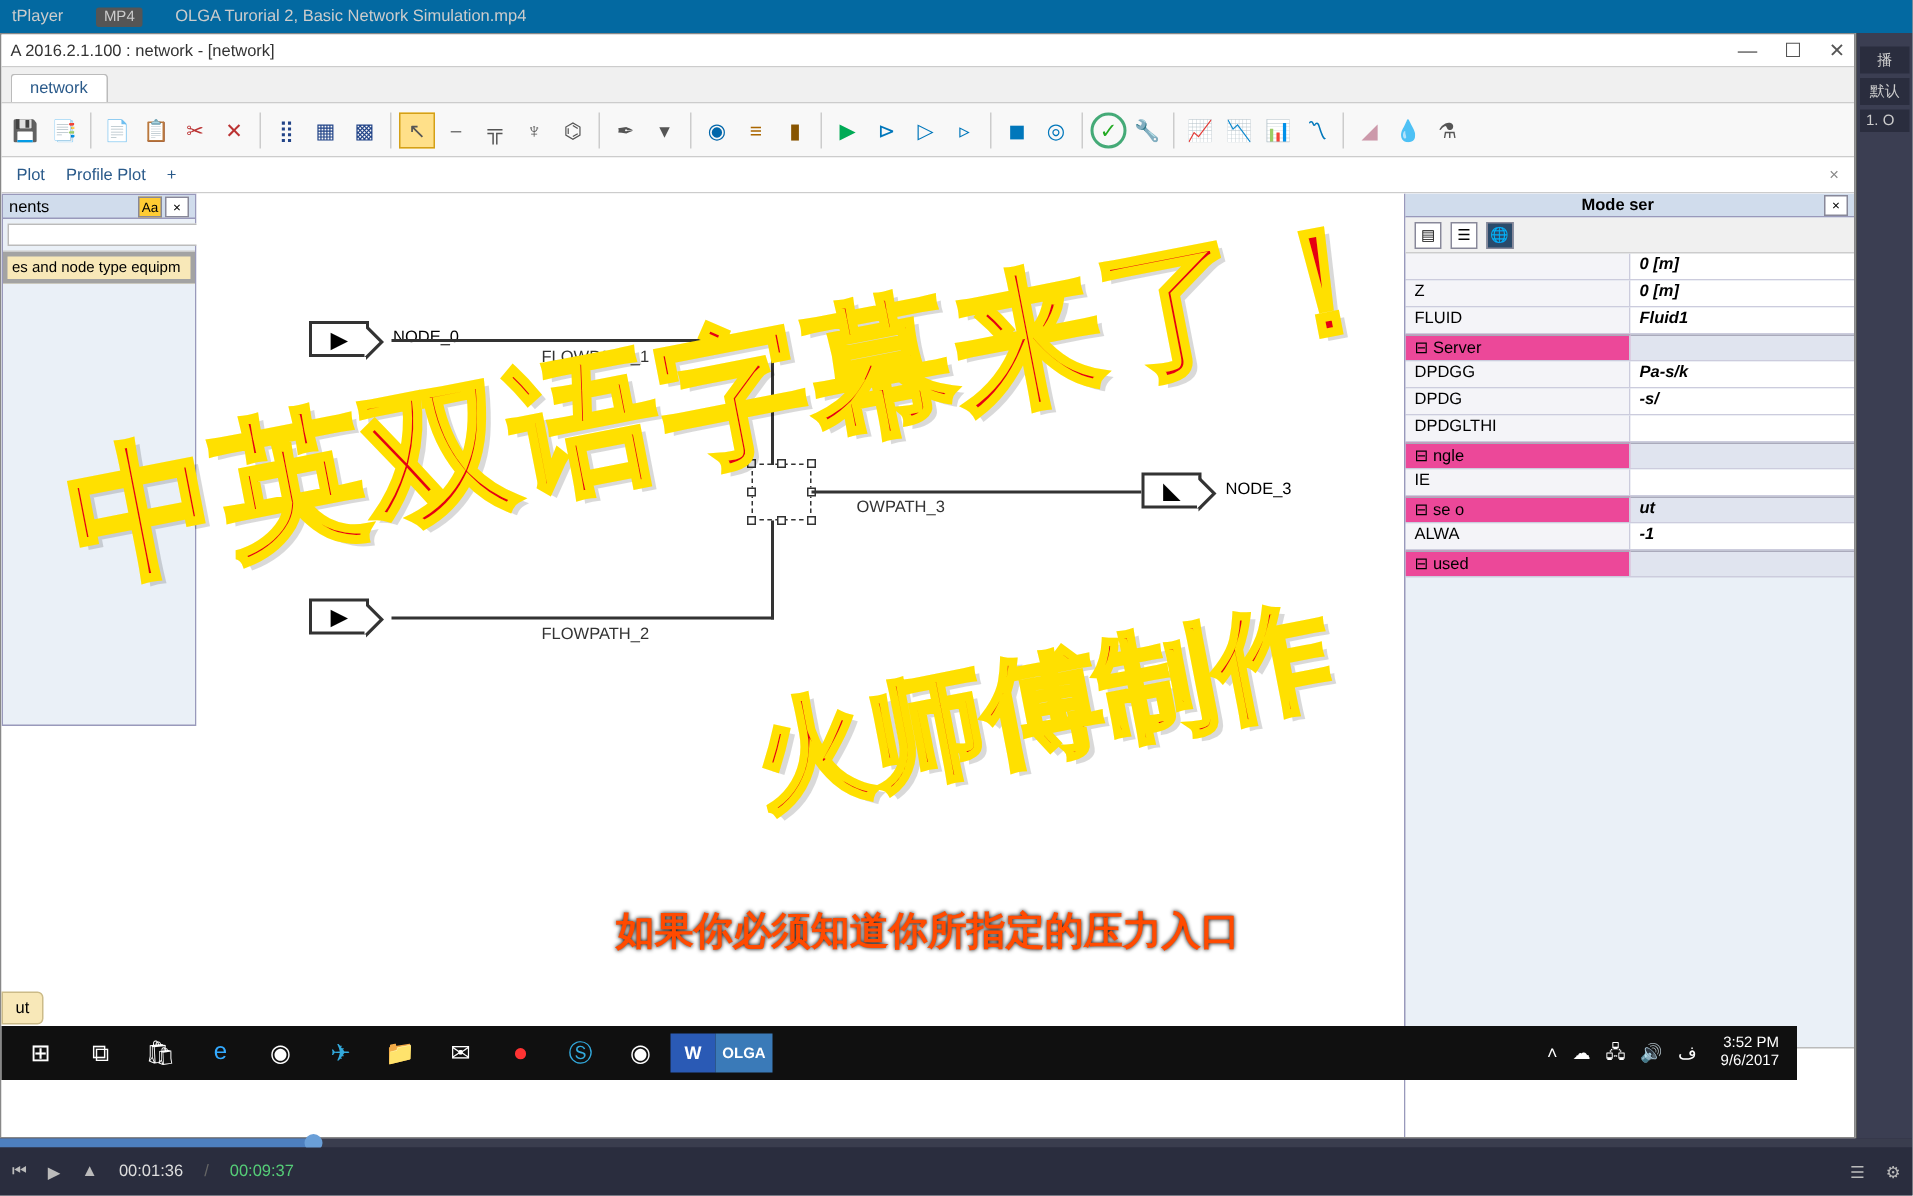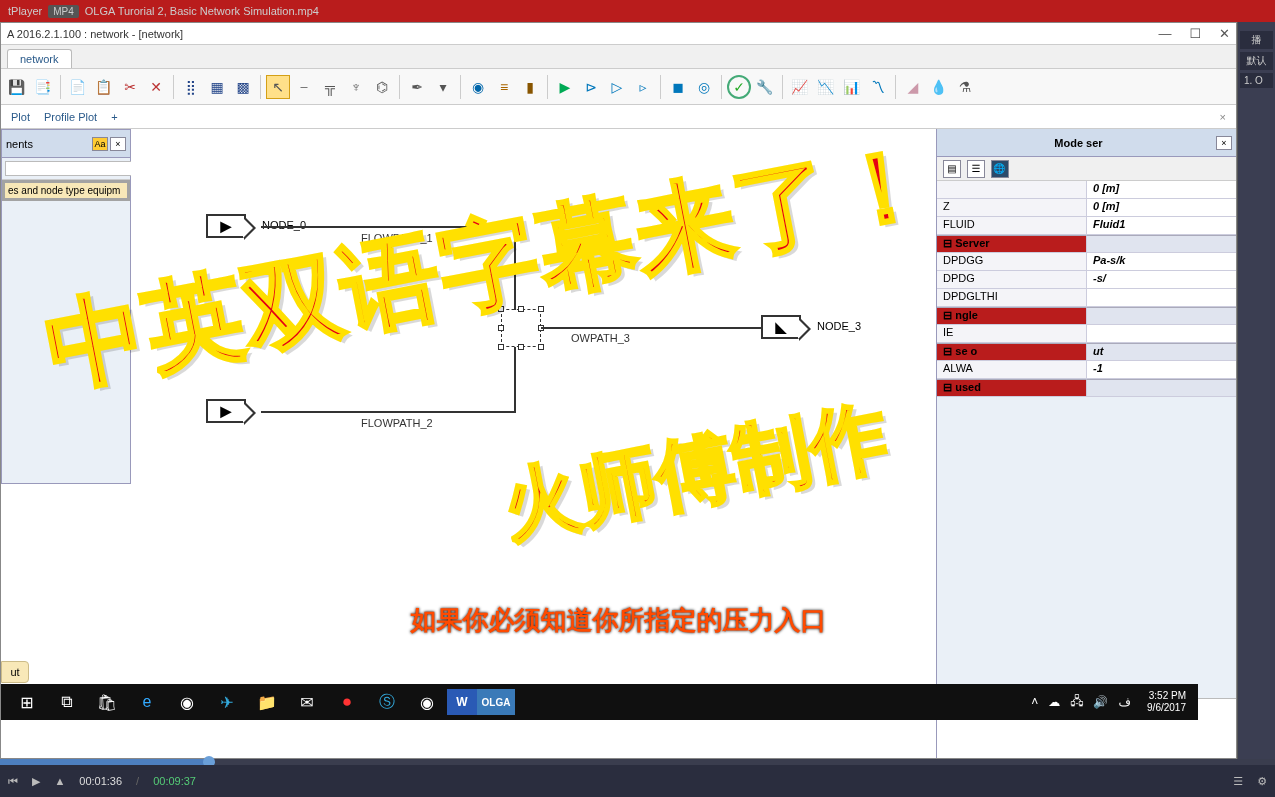--- a/index.html
+++ b/index.html
@@ -1,19 +1,19 @@
 <!DOCTYPE html>
 <html><head>
 <meta charset="utf-8">
 <style>
 * { margin: 0; padding: 0; box-sizing: border-box; font-family: "Segoe UI", Tahoma, sans-serif; }
 body { width: 1275px; height: 797px; overflow: hidden; background: #2a2d3e; position: relative; }
 
 
-.player-titlebar { height: 22px; background: #b91c1c; display: flex; align-items: center; color: #ccc; font-size: 11px; padding: 0 8px; gap: 6px; }
+.player-titlebar { height: 22px; background: #0369a1; display: flex; align-items: center; color: #ccc; font-size: 11px; padding: 0 8px; gap: 22px; }
 .player-titlebar .badge { background: #555; padding: 1px 5px; border-radius: 2px; font-size: 10px; }
 .player-controls { position: absolute; left: 0; right: 0; bottom: 0; height: 32px; background: #2a2d3e; display: flex; align-items: center; padding: 0 8px; color: #bbb; font-size: 11px; gap: 14px; }
 .player-progress { position: absolute; left: 0; right: 0; bottom: 32px; height: 6px; background: #3a3d4e; }
 .player-progress .played { height: 100%; width: 16.5%; background: #4d7fbf; position: relative; }
 .player-progress .played::after { content: ''; position: absolute; right: -5px; top: -3px; width: 12px; height: 12px; border-radius: 50%; background: #6a9fd8; }
 
 
 .right-col { position: absolute; right: 0; top: 22px; bottom: 38px; width: 38px; background: #3b3e52; border-left: 1px solid #555; color: #ccc; font-size: 11px; padding-top: 6px; text-align: center; }
 .right-col .chip { background: #2a2d3e; margin: 3px 2px; padding: 2px; font-size: 10px; }
 
@@ -31,21 +31,21 @@
 .tb-icon.circled { border-radius: 50%; border: 2px solid #4a7; }
 
 .toolbar-sub { height: 24px; background: #fff; border-bottom: 1px solid #ccc; display: flex; align-items: center; padding: 0 10px; gap: 14px; font-size: 11px; color: #2a5a8a; }
 .toolbar-sub span { cursor: pointer; }
 
 
 .content { flex: 1; display: flex; position: relative; background: #fff; overflow: hidden; }
 
 
 .left-panel { width: 130px; background: #eaf0f7; border: 1px solid #99b; font-size: 11px; position: relative; height: 355px; }
-.panel-hdr { height: 28px; background: #d0dcec; border-bottom: 1px solid #99b; display: flex; align-items: center; justify-content: space-between; padding: 0 4px; font-size: 11px; }
+.panel-hdr { height: 16px; background: #d0dcec; border-bottom: 1px solid #99b; display: flex; align-items: center; justify-content: space-between; padding: 0 4px; font-size: 11px; }
 .panel-hdr .btns { display: flex; gap: 2px; }
 .panel-hdr .hbtn { width: 16px; height: 14px; border: 1px solid #889; background: #fff; font-size: 9px; display: flex; align-items: center; justify-content: center; }
 .panel-hdr .hbtn.aa { background: #fc3; }
 .search-row { padding: 3px; border-bottom: 1px solid #ccc; display: flex; }
 .search-row input { flex: 1; border: 1px solid #bbb; font-size: 10px; padding: 1px 3px; }
 .cat-hdr { background: #f8e8b8; border: 3px solid #a3a3a3; padding: 2px 3px; font-size: 10px; white-space: nowrap; overflow: hidden; }
 .list-item { padding: 4px 6px; border-bottom: 1px solid #ddd; background: #fff; cursor: pointer; font-size: 11px; color: #333; white-space: nowrap; overflow: hidden; }
 
 
 .canvas { flex: 1; background: #fff; position: relative; }
@@ -63,21 +63,21 @@
 
 
 .model-panel { width: 300px; background: #eaf0f7; border-left: 1px solid #99b; font-size: 11px; display: flex; flex-direction: column; }
 .model-tb { height: 24px; background: #f0f0f0; border-bottom: 1px solid #ccc; display: flex; align-items: center; padding: 0 6px; gap: 6px; }
 .model-tb .mb-icon { width: 18px; height: 18px; border: 1px solid #889; background: #fff; display: flex; align-items: center; justify-content: center; font-size: 10px; }
 .model-tb .mb-icon.dark { background: #2a4a6a; color: #fff; }
 .prop-grid { flex: 1; overflow: auto; }
 .prop-row { display: flex; border-bottom: 1px solid #ccd; font-size: 11px; min-height: 18px; }
 .prop-row .k { width: 150px; padding: 1px 6px; background: #f4f4f8; border-right: 1px solid #ccd; white-space: nowrap; overflow: hidden; }
 .prop-row .v { flex: 1; padding: 1px 6px; background: #fff; font-style: italic; font-weight: bold; }
-.prop-row.section .k { background: #b91c1c; font-weight: bold; border-top: 1px solid #aab; }
+.prop-row.section .k { background: #ec4899; font-weight: normal; border-top: 1px solid #aab; }
 .prop-row.section .v { background: #e0e4ef; border-top: 1px solid #aab; }
 .prop-desc { height: 60px; border-top: 1px solid #bbb; background: #fff; }
 
 
 .statusbar { height: 24px; background: #f0f0f0; border-top: 1px solid #ccc; display: flex; align-items: center; justify-content: flex-end; padding: 0 10px; font-size: 11px; color: #333; gap: 10px; }
 .status-dot { width: 12px; height: 12px; border-radius: 50%; background: #3b3; }
 .zoom-slider { width: 100px; height: 4px; background: #ccc; position: relative; }
 .zoom-slider::after { content: ''; position: absolute; left: 48%; top: -4px; width: 6px; height: 12px; background: #888; }
 
 

